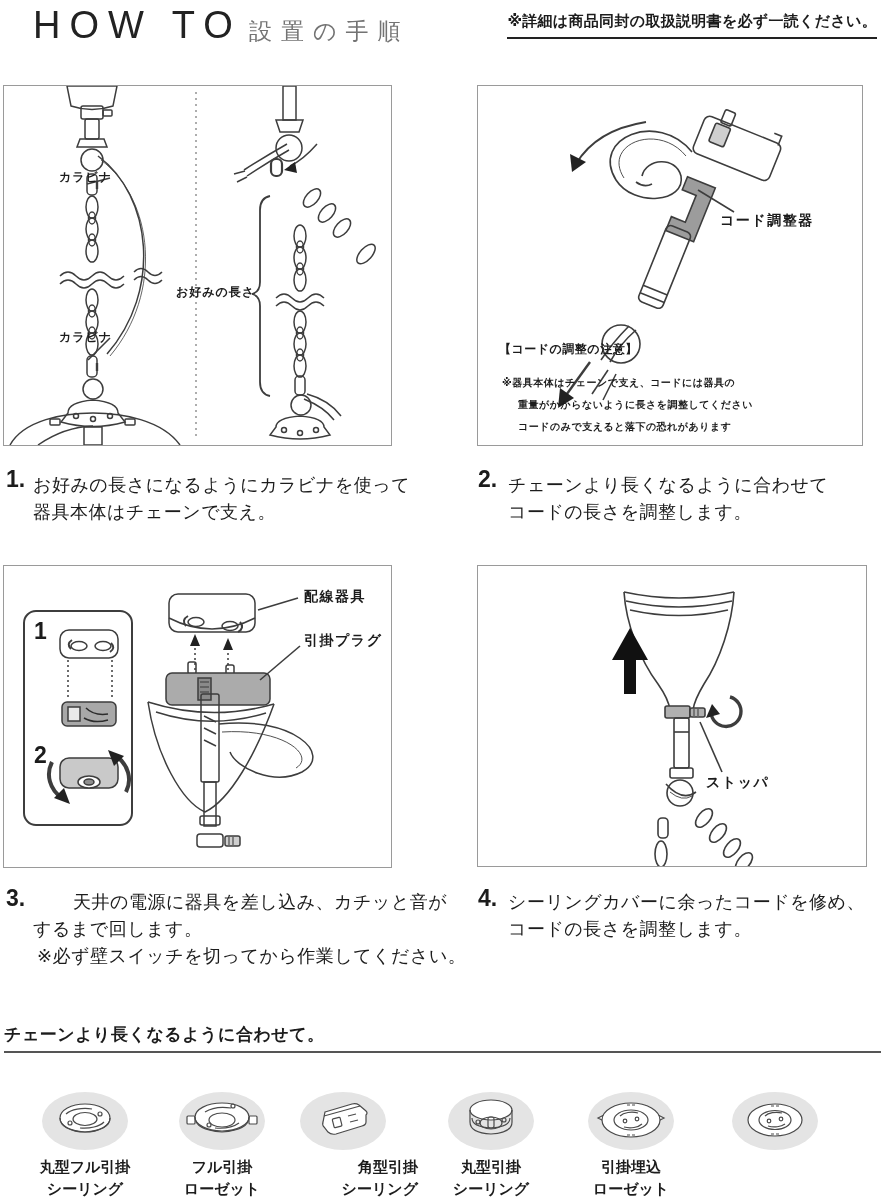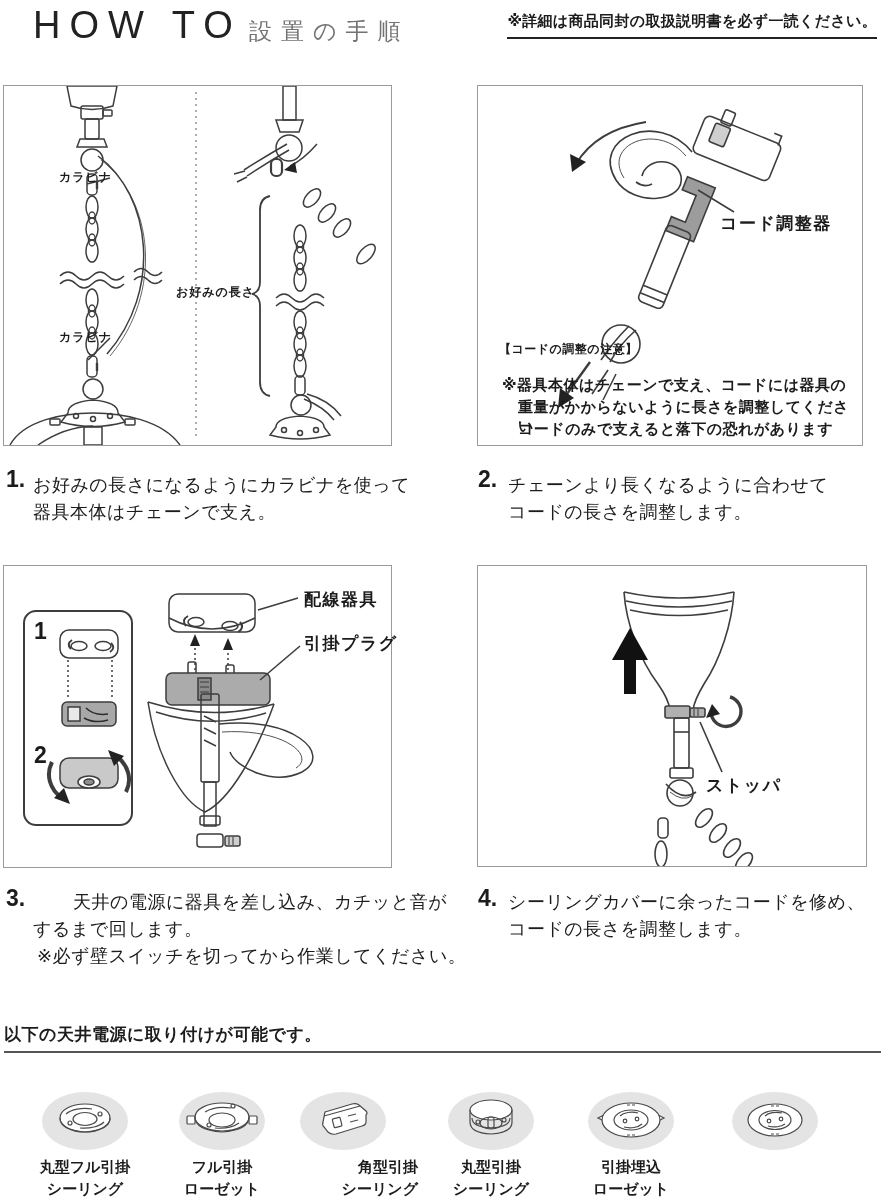--- a/index.html
+++ b/index.html
@@ -17,25 +17,25 @@
   
   .fig { position:absolute; border:1px solid #9a9a9a; background:#fff; }
   .fig svg { position:absolute; left:0; top:0; }
   #fig1 { left:3px;  top:85px;  width:389px; height:361px; }
   #fig2 { left:477px; top:85px;  width:386px; height:361px; }
   #fig3 { left:3px;  top:565px; width:389px; height:303px; }
   #fig4 { left:477px; top:565px; width:390px; height:302px; }
   
   .lbl  { position:absolute; font-weight:700; color:#1c1c1c; white-space:nowrap; }
   .lbl-s { font-size:12px; letter-spacing:1px; }
-  .lbl-m { font-size:17px; letter-spacing:1.5px;text-align:center; }
+  .lbl-m { font-size:14px; letter-spacing:1.5px;text-align:center; }
   .inset-num { position:absolute; font-size:23px; font-weight:700; }
   
   .caution-title { position:absolute; left:21px; top:255px; font-size:12px; font-weight:700; letter-spacing:0.5px; }
-  .caution-line  { position:absolute; font-size:15px; font-weight:600; letter-spacing:0.5px; }
+  .caution-line  { position:absolute; font-size:10px; font-weight:600; letter-spacing:0.5px; }
   
   .step-num  { position:absolute; font-size:23px; font-weight:600; }
   .step-line { position:absolute; font-size:18px; font-weight:500; letter-spacing:0.5px; }
   
   .bottom-heading { position:absolute; left:4px; top:1023px; font-size:17px; font-weight:600; letter-spacing:0.5px; }
   .bottom-rule { position:absolute; left:4px; top:1051px; width:877px; height:0; border-top:2px solid #555; }
   .socket-col { position:absolute; top:1092px; width:150px; text-align:center; }
   .socket-ellipse { width:86px; height:58px; border-radius:50%; background:#e4e4e4; margin:0 auto; position:relative; }
   .socket-ellipse svg { position:absolute; left:0; top:0; }
   .socket-label { margin-top:6px; font-size:15px; font-weight:600; line-height:22px; letter-spacing:0px; }
@@ -303,21 +303,21 @@
 
 <span class="step-num" style="left:6px;  top:885px;">3.</span>
 <span class="step-line" style="left:33px; top:890px;margin-left:40px;">天井の電源に器具を差し込み、カチッと音が</span>
 <span class="step-line" style="left:33px; top:917px;">するまで回します。</span>
 <span class="step-line" style="left:37px; top:944px;">※必ず壁スイッチを切ってから作業してください。</span>
 
 <span class="step-num" style="left:478px; top:885px;">4.</span>
 <span class="step-line" style="left:508px; top:890px;">シーリングカバーに余ったコードを修め、</span>
 <span class="step-line" style="left:508px; top:917px;">コードの長さを調整します。</span>
 
-<div class="bottom-heading">以下の天井電源に取り付けが可能です。</div>
+<div class="bottom-heading">チェーンより長くなるように合わせて。</div>
 <div class="bottom-rule"></div>
 
 <div class="socket-col" style="left:10px;">
   <div class="socket-ellipse">
     <svg width="86" height="58" viewBox="0 0 86 58">
       <g stroke="#4a4a4a" fill="#fff" stroke-width="1.2">
         <ellipse cx="43" cy="26" rx="25" ry="14"></ellipse>
         <path d="M18,26 Q18,38 43,40 Q68,38 68,26" fill="none"></path>
         <ellipse cx="43" cy="27" rx="12" ry="6.5" fill="none"></ellipse>
         <path d="M24,22 A22,11 0 0 1 50,17" fill="none"></path>

